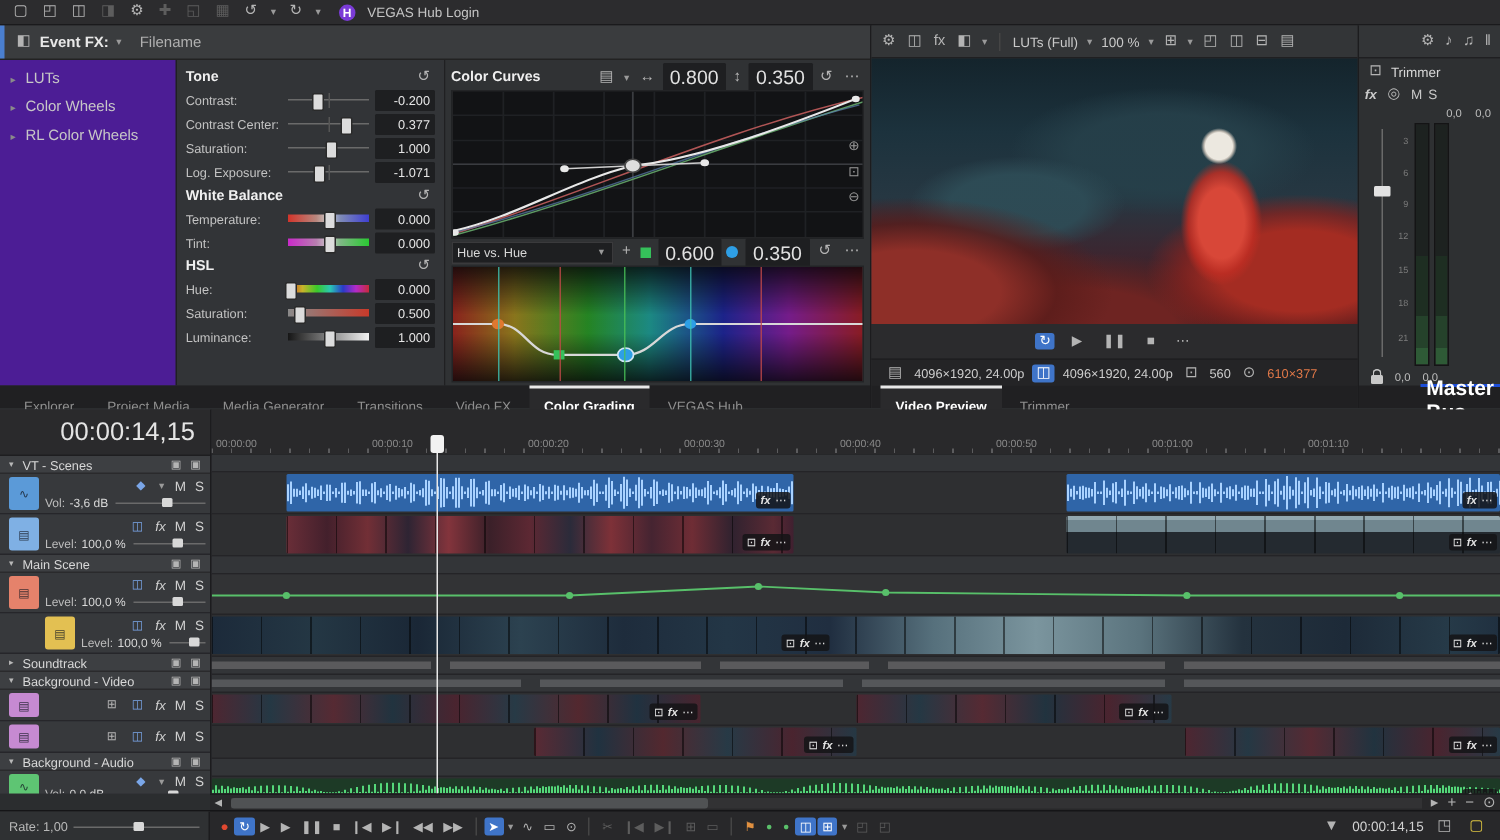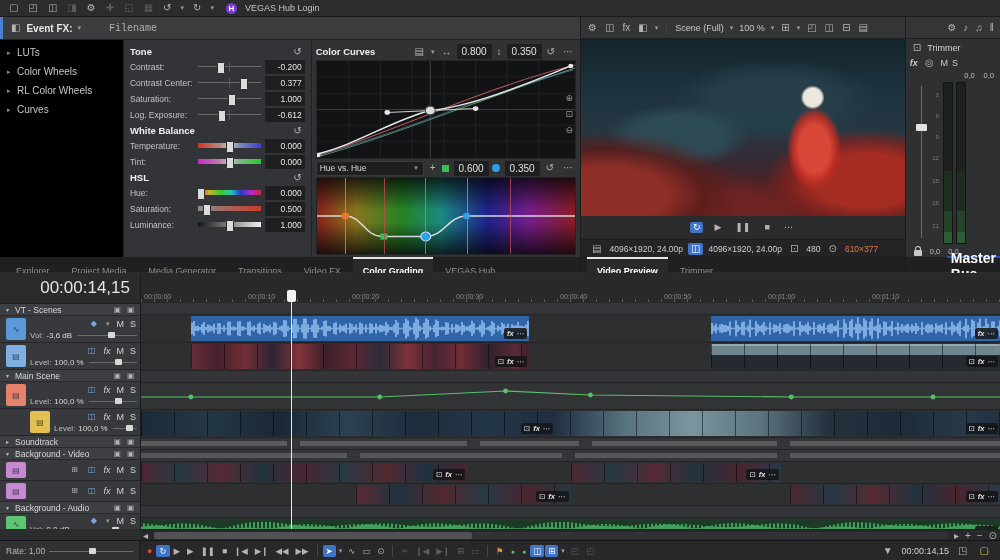--- a/index.html
+++ b/index.html
@@ -16,24 +16,24 @@
            display:flex;align-items:center;gap:4px;padding-left:6px;}
   .hub-badge{width:11px;height:11px;border-radius:50%;background:#7a3bd6;color:#fff;font-size:8px;font-weight:bold;
              display:flex;align-items:center;justify-content:center;margin-left:6px;}
   .hub-label{color:#c4c4c4;font-size:9px;margin-left:4px;}
   
   .workspace{position:absolute;top:17px;left:0;right:0;height:255px;display:flex;}
   .left-region{width:580px;display:flex;flex-direction:column;border-right:1px solid #1c1c1e;}
   .eventfx-bar{height:22px;background:#3a3c3e;display:flex;align-items:center;border-bottom:1px solid #222;}
   .efx-accent{width:3px;height:100%;background:#4a7fd0;margin-right:5px;}
   .efx-label{color:#e8e8e8;font-weight:bold;font-size:10px;margin:0 3px;}
-  .efx-file{color:#b0b0b0;font-size:10px;margin-left:26px;font-family:Liberation Mono, monospace;}
+  .efx-file{color:#b0b0b0;font-size:10px;margin-left:10px;}
   .fx-panels{flex:1;display:flex;min-height:0;}
   
-  .fx-nav{width:133px;background:#000000;border-right:1px solid #202022;padding-top:3px;}
+  .fx-nav{width:133px;background:#4c1d95;border-right:1px solid #202022;padding-top:3px;}
   .fx-item{display:flex;align-items:center;height:19px;padding-left:7px;color:#c7c7c7;cursor:default;}
   .fx-item .arr{font-size:7px;color:#8a8a8a;width:10px;}
   .fx-item.sel{background:#3d74c9;color:#fff;}
   .fx-item.sel .arr{color:#dce7f7;}
   
   .color-panel{width:202px;background:#323437;border-right:1px solid #202022;padding:4px 6px 0 6px;box-sizing:border-box;}
   .sec-head{display:flex;align-items:center;height:15px;}
   .sec-title{color:#f0f0f0;font-weight:bold;font-size:9.5px;flex:1;}
   .crow{display:flex;align-items:center;height:16px;}
   .clab{width:64px;color:#c3c3c3;font-size:8.5px;}
@@ -45,21 +45,21 @@
   .cval{width:34px;background:#1e1f21;color:#e6e6e6;text-align:right;font-size:8.5px;padding:2px 3px;border-radius:1px;}
   .grad-temp{background:linear-gradient(90deg,#d2342a,#b8877e 35%,#c9c9c9 50%,#7e8ab8 65%,#3f3fd2);}
   .grad-tint{background:linear-gradient(90deg,#c92ac9,#b87eb0 35%,#c9c9c9 50%,#7eb884 65%,#2ac932);}
   .grad-hue{background:linear-gradient(90deg,#c83a2a,#c8b42a 18%,#3ac82a 36%,#2ac8b4 52%,#2a3ac8 68%,#b42ac8 84%,#c82a3a);}
   .grad-sat{background:linear-gradient(90deg,#8a8a8a,#c83a2a);}
   .grad-lum{background:linear-gradient(90deg,#161616,#f2f2f2);}
   
   .curves-panel{flex:1;background:#303234;display:flex;flex-direction:column;padding:3px 4px 0 4px;box-sizing:border-box;}
   .cv-head{display:flex;align-items:center;height:17px;gap:2px;}
   .cv-title{color:#efefef;font-weight:bold;font-size:9.5px;margin-right:auto;}
-  .vbox{background:#1e1f21;color:#e2e2e2;font-size:10px;padding:2px 5px;border-radius:1px;}
+  .vbox{background:#1e1f21;color:#e2e2e2;font-size:13px;padding:2px 5px;border-radius:1px;}
   .cv-plot{position:relative;flex:1;background:#121315;border:1px solid #232426;min-height:0;}
   .cv-zooms{position:absolute;right:2px;top:50%;transform:translateY(-40%);display:flex;flex-direction:column;gap:6px;}
   .cv-zooms span{color:#9a9a9a;font-size:9px;}
   .hue-head{display:flex;align-items:center;height:18px;gap:3px;}
   .hue-select{flex:0 0 100px;background:#1e1f21;border:1px solid #3a3a3c;display:flex;align-items:center;height:13px;padding:0 3px;color:#d8d8d8;font-size:8.5px;}
   .hue-select .lbl{flex:1;}
   .swatch-g{width:7px;height:7px;background:#35c05a;display:inline-block;margin-right:2px;}
   .swatch-b{width:8px;height:8px;background:#2e9fe6;border-radius:50%;display:inline-block;margin-right:2px;}
   .hue-plot{position:relative;height:76px;margin-bottom:2px;border:1px solid #232426;
     background:linear-gradient(180deg,rgba(5,5,8,.82),rgba(5,5,8,.15) 42%,rgba(5,5,8,.15) 58%,rgba(5,5,8,.82)),
@@ -214,24 +214,20 @@
               <span>LUTs</span>
             </div>
         <div class="fx-item">
               <span class="arr">▸</span>
               <span>Color Wheels</span>
             </div>
         <div class="fx-item">
               <span class="arr">▸</span>
               <span>RL Color Wheels</span>
             </div>
-        <div class="fx-item">
-              <span class="arr">▸</span>
-              <span>Curves</span>
-            </div>
       </div>
 
       <div class="color-panel">
         <div class="sec-head">
               <span class="sec-title">Tone</span>
               <span class="ic">↺</span>
             </div>
         <div class="crow">
               <span class="clab">Contrast:</span>
               <div class="sld">
@@ -259,21 +255,21 @@
               </div>
               <span class="cval">1.000</span>
             </div>
         <div class="crow">
               <span class="clab">Log. Exposure:</span>
               <div class="sld">
                 <div class="sld-line"></div>
                 <div class="sld-tick"></div>
                 <div class="sld-thumb" style="left:37%"></div>
               </div>
-              <span class="cval">-0.612</span>
+              <span class="cval">-1.071</span>
             </div>
 
         <div class="sec-head">
               <span class="sec-title">White Balance</span>
               <span class="ic">↺</span>
             </div>
         <div class="crow">
               <span class="clab">Temperature:</span>
               <div class="sld">
                 <div class="sld-line bar grad-temp"></div>
@@ -398,21 +394,21 @@
   </div>
 
   <div class="preview-region">
     <div class="pv-toolbar">
       <span class="ic">⚙</span>
       <span class="ic">◫</span>
       <span class="ic">fx</span>
       <span class="ic">◧</span>
       <span class="caret">▾</span>
       <div class="sep-v"></div>
-      <span class="pv-label">Scene (Full)</span>
+      <span class="pv-label">LUTs (Full)</span>
       <span class="caret">▾</span>
       <span class="pv-label">100 %</span>
       <span class="caret">▾</span>
       <span class="ic">⊞</span>
       <span class="caret">▾</span>
       <span class="ic">◰</span>
       <span class="ic">◫</span>
       <span class="ic">⊟</span>
       <span class="ic">▤</span>
     </div>
@@ -423,21 +419,21 @@
       <span class="ic">❚❚</span>
       <span class="ic">■</span>
       <span class="ic">⋯</span>
     </div>
     <div class="pv-info">
       <span class="ic">▤</span>
       <span class="val">4096×1920, 24.00p</span>
       <span class="ic blue">◫</span>
       <span class="val">4096×1920, 24.00p</span>
       <span class="ic">⊡</span>
-      <span class="val">480</span>
+      <span class="val">560</span>
       <span class="ic">⊙</span>
       <span class="val orange">610×377</span>
     </div>
     <div class="dock-tabs">
       <div class="dtab active">Video Preview</div>
       <div class="dtab">Trimmer</div>
     </div>
   </div>
 
   <div class="master-region">

